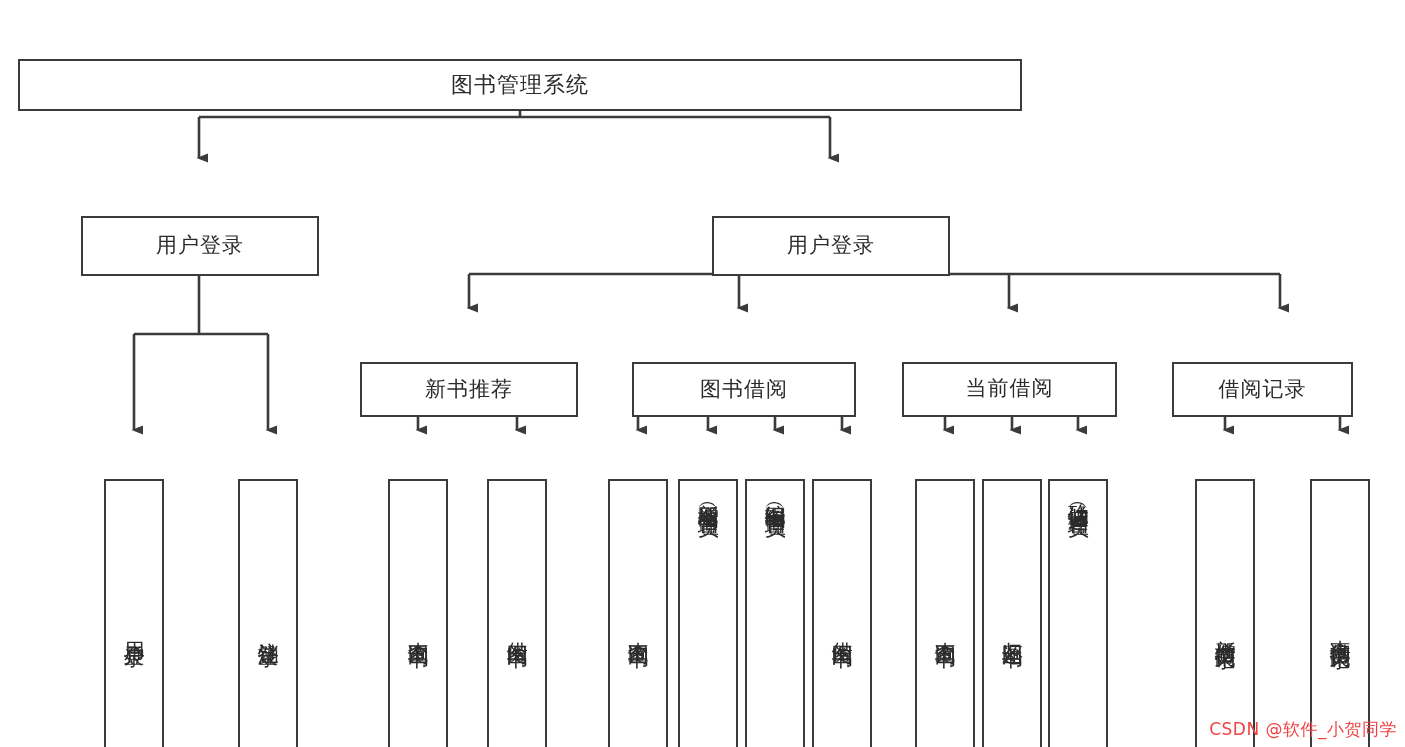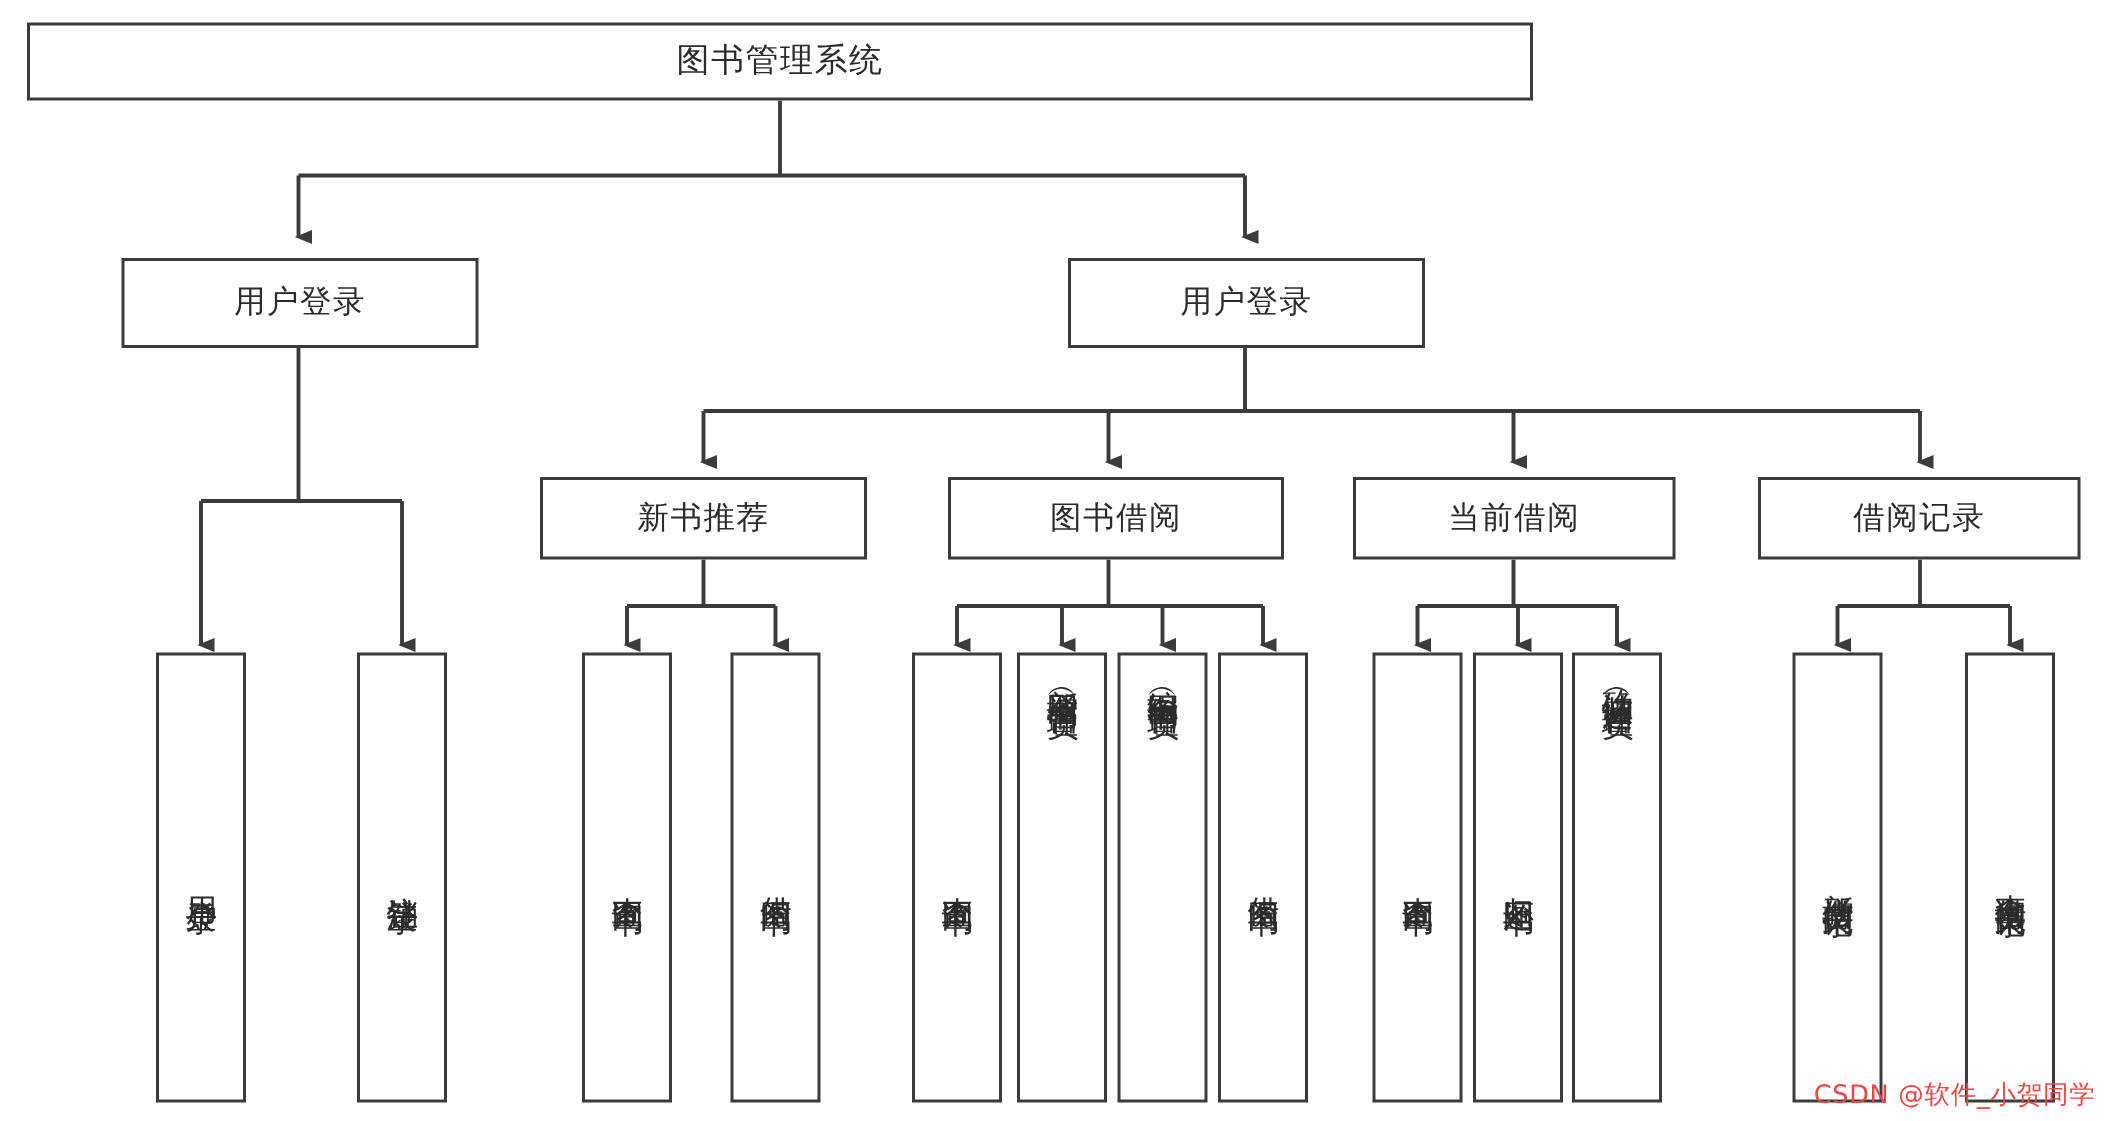--- a/index.html
+++ b/index.html
@@ -25,20 +25,21 @@
   }
   .node {
     position: absolute;
     box-sizing: border-box;
     background: #ffffff;
     border: 2px solid #3b3b3b;
     display: flex;
     align-items: center;
     justify-content: center;
     color: #2b2b2b;
+    margin-top: 44px;
   }
   .node-h {
     font-size: 21px;
     letter-spacing: 1px;
     line-height: 1.2;
     white-space: nowrap;
   }
   .node-root {
     font-size: 22px;
   }
@@ -134,24 +135,24 @@
   <div class="node node-h" style="left:712px; top:172px; width:238px; height:60px;">
     <span>用户登录</span>
   </div>
 
   <div class="node node-h" style="left:360px; top:318px; width:218px; height:55px;font-family:Liberation Serif, serif;">
     <span>新书推荐</span>
   </div>
   <div class="node node-h" style="left:632px; top:318px; width:224px; height:55px;">
     <span>图书借阅</span>
   </div>
-  <div class="node node-h" style="left:902px; top:318px; width:215px; height:55px;">
+  <div class="node node-h" style="left:902px; top:318px; width:215px; height:55px;font-family:Liberation Mono, monospace;">
     <span>当前借阅</span>
   </div>
-  <div class="node node-h" style="left:1172px; top:318px; width:215px; height:55px;">
+  <div class="node node-h" style="left:1172px; top:318px; width:181px; height:55px;">
     <span>借阅记录</span>
   </div>
 
   <div class="node node-v center-v" style="left:104px; top:435px; width:60px; height:300px;">
     <span class="vtext">用户登录</span>
   </div>
   <div class="node node-v center-v" style="left:238px; top:435px; width:60px; height:300px;">
     <span class="vtext">注销登录</span>
   </div>
 

